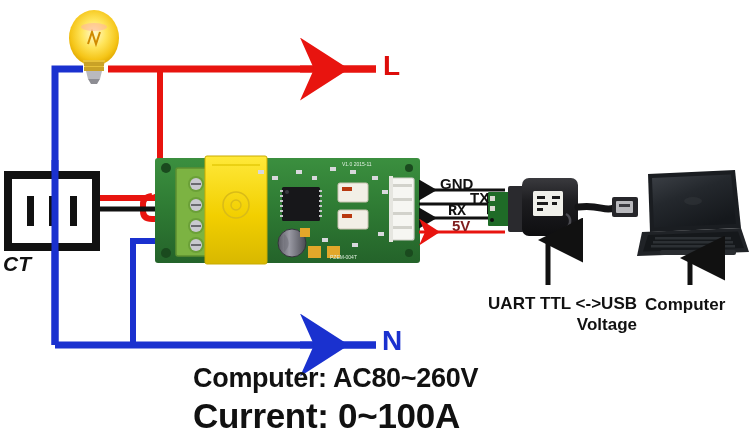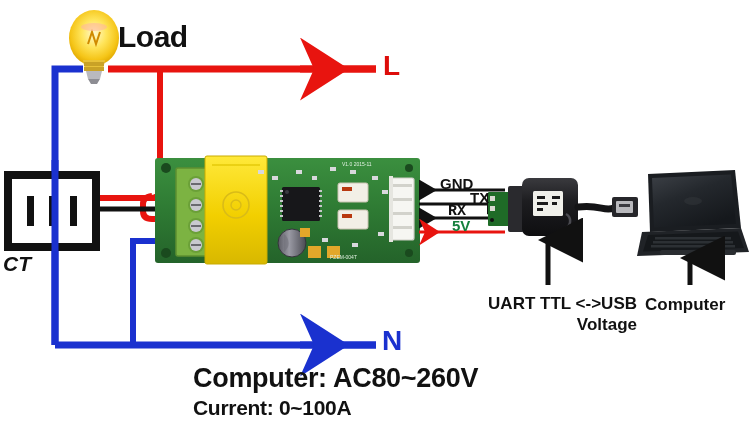--- a/index.html
+++ b/index.html
@@ -12,27 +12,27 @@
   #load-label{left:118px;top:20px;font-size:30px;letter-spacing:-0.5px;}
   #ct-label{left:3px;top:252px;font-size:21px;font-style:italic;}
   #l-label{left:383px;top:50px;font-size:28px;color:#dd0d0a;}
   #n-label{left:382px;top:325px;font-size:28px;color:#1a31cf;}
 
   #uart-label{left:452px;top:293px;font-size:17px;line-height:21px;
               text-align:right;width:185px;}
   #computer-label{left:645px;top:295px;font-size:17px;}
 
   #spec-voltage{left:193px;top:363px;font-size:27px;letter-spacing:-0.3px;}
-  #spec-current{left:193px;top:396px;font-size:21px;letter-spacing:-0.3px;}
+  #spec-current{left:193px;top:396px;font-size:35px;letter-spacing:-0.3px;}
 
   .pin{position:absolute;font-size:15px;font-weight:bold;color:#111;}
   #pin-gnd{left:440px;top:175px;}
   #pin-tx {left:470px;top:189px;}
   #pin-rx {left:448px;top:203px;font-family:Liberation Mono, monospace;}
-  #pin-5v {left:452px;top:217px;color:#15803d;}
+  #pin-5v {left:452px;top:217px;color:#7f1d1d;}
 </style>
 </head>
 <body>
 
 <div id="stage">
 
 <svg id="art" viewBox="0 0 749 438">
   <defs>
     <radialGradient id="bulbGlow" cx="50%" cy="42%" r="58%">
       <stop offset="0%" stop-color="#fff9d0"></stop>
@@ -282,21 +282,20 @@
     <rect x="660" y="250" width="76" height="5" rx="2" fill="#2a2d31"></rect>
     <ellipse cx="693" cy="201" rx="9" ry="4" fill="#33373c" opacity="0.5"></ellipse>
   </g>
 
   <g>
     <line x1="548" y1="285" x2="548" y2="240" stroke="#111" stroke-width="5" marker-end="url(#arrBlkUp)"></line>
     <line x1="690" y1="285" x2="690" y2="258" stroke="#111" stroke-width="5" marker-end="url(#arrBlkUp)"></line>
   </g>
 </svg>
 
-<div class="lbl" id="load-label">Load</div>
 
 <div class="lbl" id="ct-label">CT</div>
 
 <div class="lbl" id="l-label">L</div>
 
 <div class="lbl" id="n-label">N</div>
 
 <div class="pin" id="pin-gnd">GND</div>
 <div class="pin" id="pin-tx">TX</div>
 <div class="pin" id="pin-rx">RX</div>

